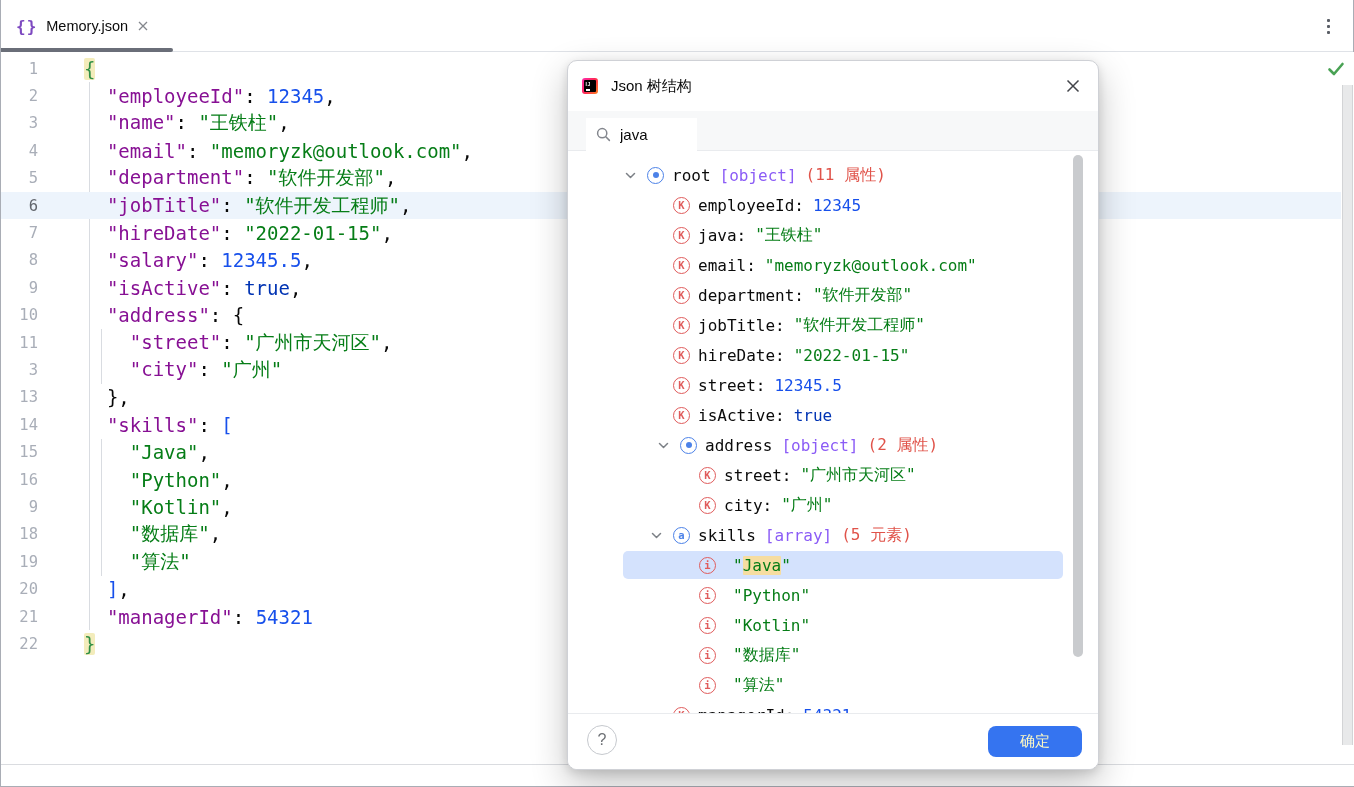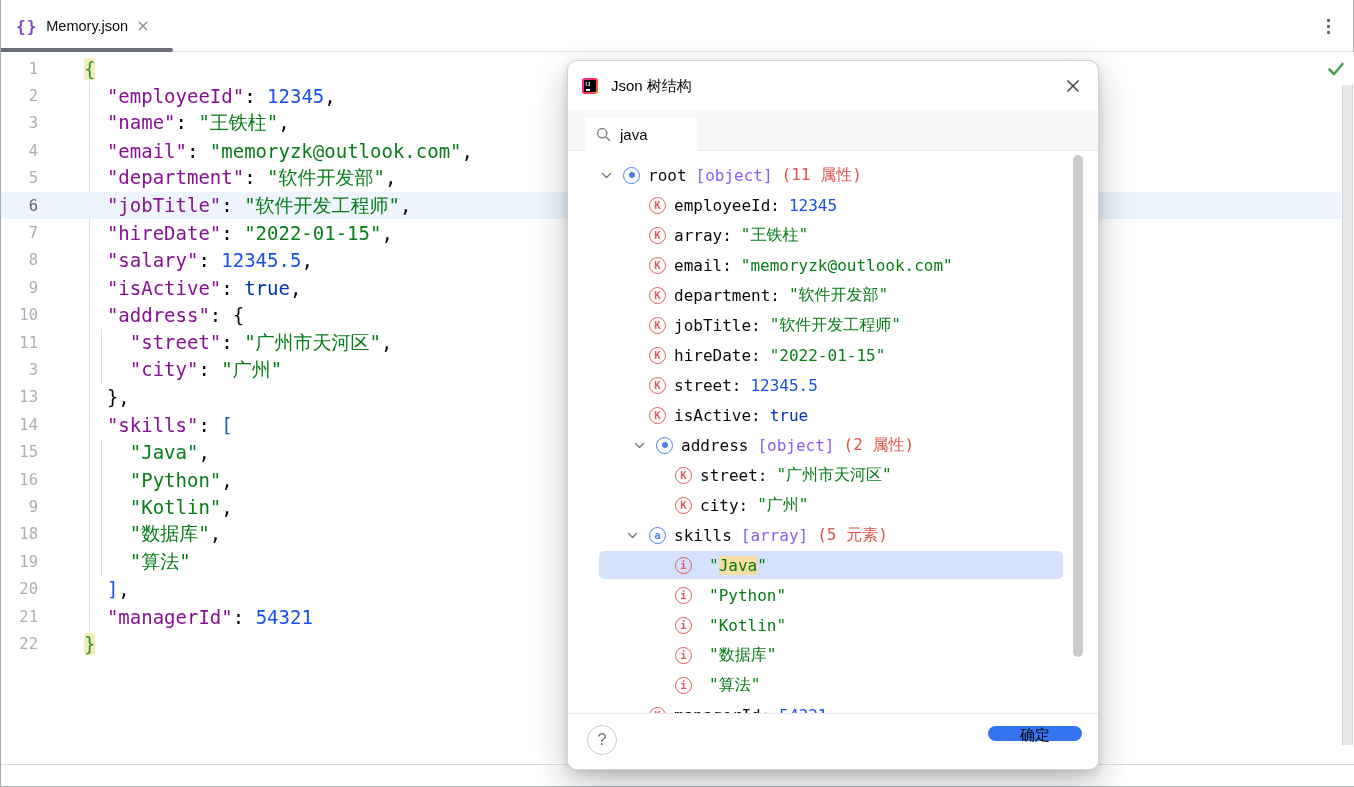--- a/index.html
+++ b/index.html
@@ -50,21 +50,21 @@
   .idea-ij { position:absolute; left:3.5px; top:2.5px; color:#fff; font:700 5px "Liberation Sans", sans-serif; letter-spacing:.5px; }
   .idea-bar { position:absolute; left:3.5px; bottom:3px; width:4.5px; height:1.6px; background:#fff; }
   .dlg-title { margin-left:13px; font-size:15px; color:#090909; }
   .dlg-close { position:absolute; right:16px; top:16px; width:18px; height:18px; cursor:pointer; }
 
   .search-row { position:absolute; left:0; top:50px; width:100%; height:40px; background:#f7f8f9; border-bottom:1px solid #e9ebee; }
   .search-box { position:absolute; left:18px; top:7px; width:111px; height:33px; background:#fff; display:flex; align-items:center; padding-left:10px; gap:9px; }
   .search-input { border:none; outline:none; background:transparent; font-family:"Liberation Sans", sans-serif; font-size:15px; color:#0a0a0a; width:62px; }
 
   .tree { position:absolute; left:0; top:90px; width:100%; height:562px; background:#fff; overflow:hidden; padding-top:9px; }
-  .tree-row { position:relative; height:30px; display:flex; align-items:center; font:16px "DejaVu Sans Mono", monospace; color:#0a0a0a; }
+  .tree-row { position:relative; height:30px; display:flex; align-items:center; font:16px "DejaVu Sans Mono", monospace; color:#0a0a0a;margin-left:24px; }
   .tree-row.selected::before { content:""; position:absolute; left:31px; right:35px; top:1px; bottom:1px; background:#d4e2fd; border-radius:5px; z-index:0; }
   .tree-row > * { position:relative; z-index:1; }
   .chev { width:22px; flex:none; display:flex; align-items:center; }
   .ti { width:17px; height:17px; border-radius:50%; border:1.5px solid; flex:none; margin-right:8px;
         display:flex; align-items:center; justify-content:center; font:600 10.5px "DejaVu Sans Mono", monospace; }
   .ti-object { border-color:#4c82e8; }
   .ti-object i { width:6px; height:6px; border-radius:50%; background:#4c82e8; }
   .ti-array  { border-color:#4c82e8; color:#4c82e8; }
   .ti-key    { border-color:#e05c5c; color:#e05c5c; }
   .ti-item   { border-color:#e05c5c; color:#e05c5c; }
@@ -72,21 +72,21 @@
   .t-tag   { color:#8b5cf6; margin-left:9px; }
   .t-count { color:#e0534a; margin-left:9px; }
   .t-value { margin-left:9px; white-space:pre; }
   .v-s { color:#067d17; } .v-n { color:#1750eb; } .v-b { color:#0033b3; }
   .v-hl { color:#067d17; background:#f6dda1; border-radius:1px; }
   .tree-scrollbar { position:absolute; right:15px; top:94px; width:10px; height:502px; background:#c9cbce; border-radius:5px; z-index:11; }
 
   .dlg-footer { position:absolute; left:0; top:652px; width:100%; height:58px; background:#fff; border-top:1px solid #e9ebee; }
   .help-btn { position:absolute; left:19px; top:11px; width:30px; height:30px; border-radius:50%; border:1px solid #c6c9ce; background:#fff;
               display:flex; align-items:center; justify-content:center; font-size:16px; color:#6e7176; cursor:pointer; }
-  .ok-btn { position:absolute; right:16px; top:12px; height:15px; min-width:94px; background:#3574f0; color:#000000;
+  .ok-btn { position:absolute; right:16px; top:12px; height:31px; min-width:94px; background:#3574f0; color:#fef9c3;
             border:none; border-radius:8px; font-family:"Liberation Sans", sans-serif; font-size:15px; cursor:pointer; }
 </style>
 </head>
 <body>
 
 <div class="window">
 
   <div class="tabbar">
     <div class="tab">
       <span class="json-file-icon">{}</span>
@@ -178,21 +178,21 @@
         </div>
         <div class="tree-row" style="padding-left: 59px;">
           <span class="chev"></span>
           <span class="ti ti-key">K</span>
           <span class="t-label">employeeId:</span>
           <span class="t-value"><span class="v-n">12345</span></span>
         </div>
         <div class="tree-row" style="padding-left: 59px;">
           <span class="chev"></span>
           <span class="ti ti-key">K</span>
-          <span class="t-label">array:</span>
+          <span class="t-label">java:</span>
           <span class="t-value"><span class="v-s">"王铁柱"</span></span>
         </div>
         <div class="tree-row" style="padding-left: 59px;">
           <span class="chev"></span>
           <span class="ti ti-key">K</span>
           <span class="t-label">email:</span>
           <span class="t-value"><span class="v-s">"memoryzk@outlook.com"</span></span>
         </div>
         <div class="tree-row" style="padding-left: 59px;">
           <span class="chev"></span>

